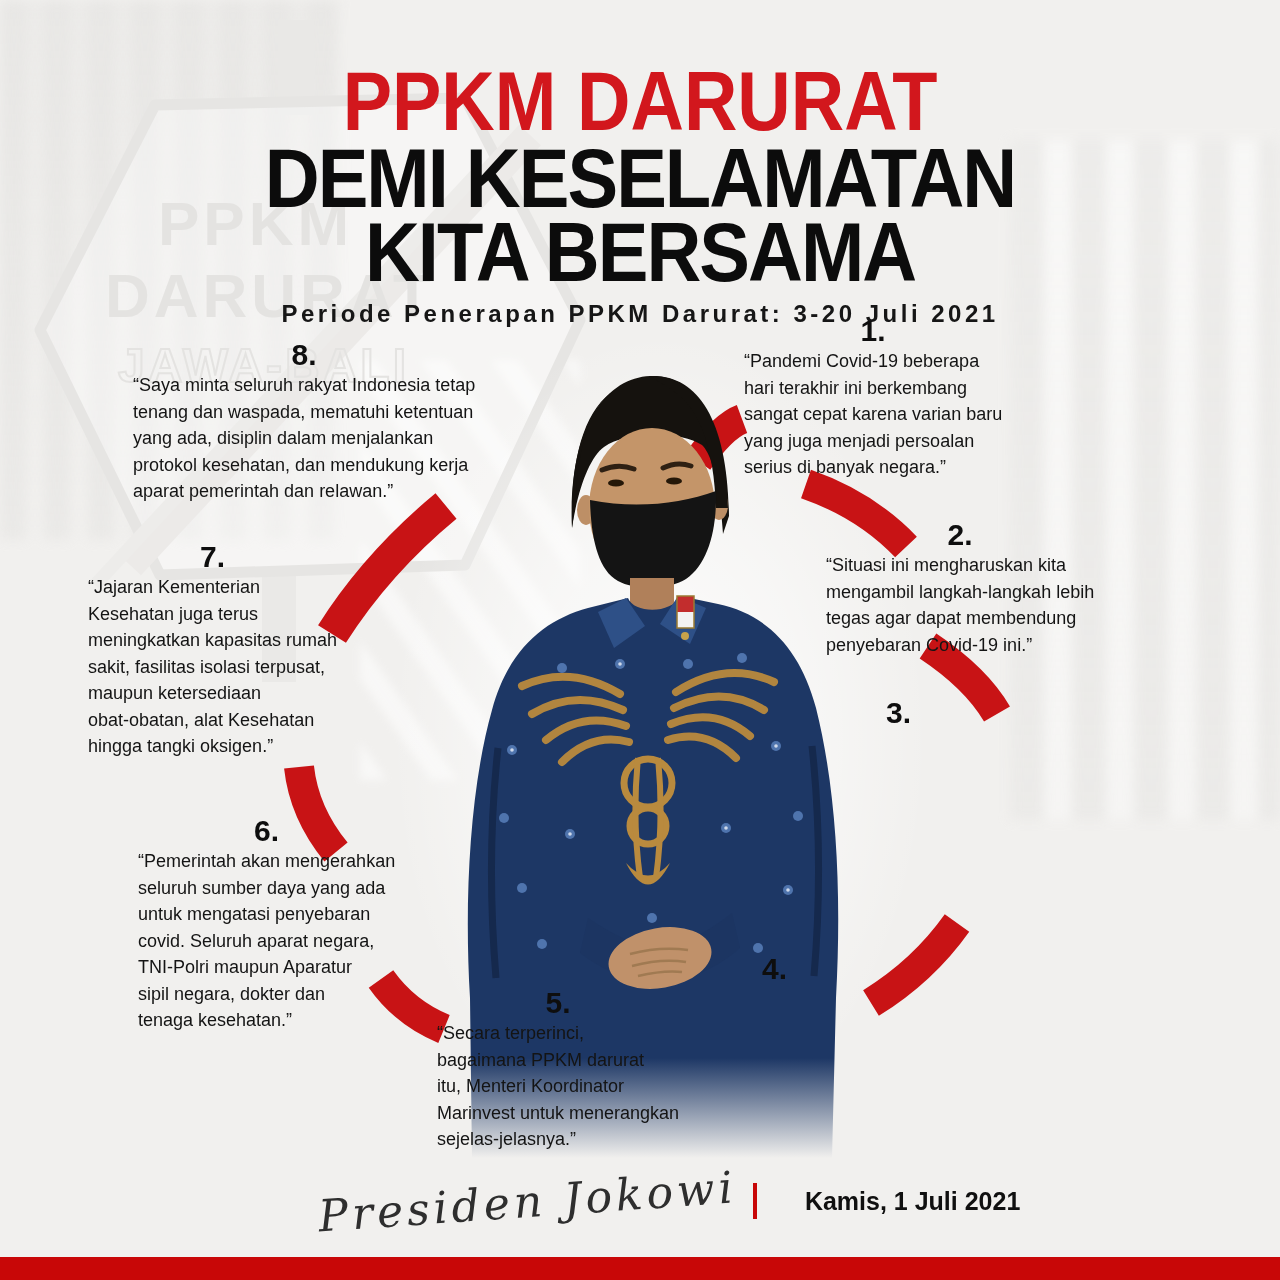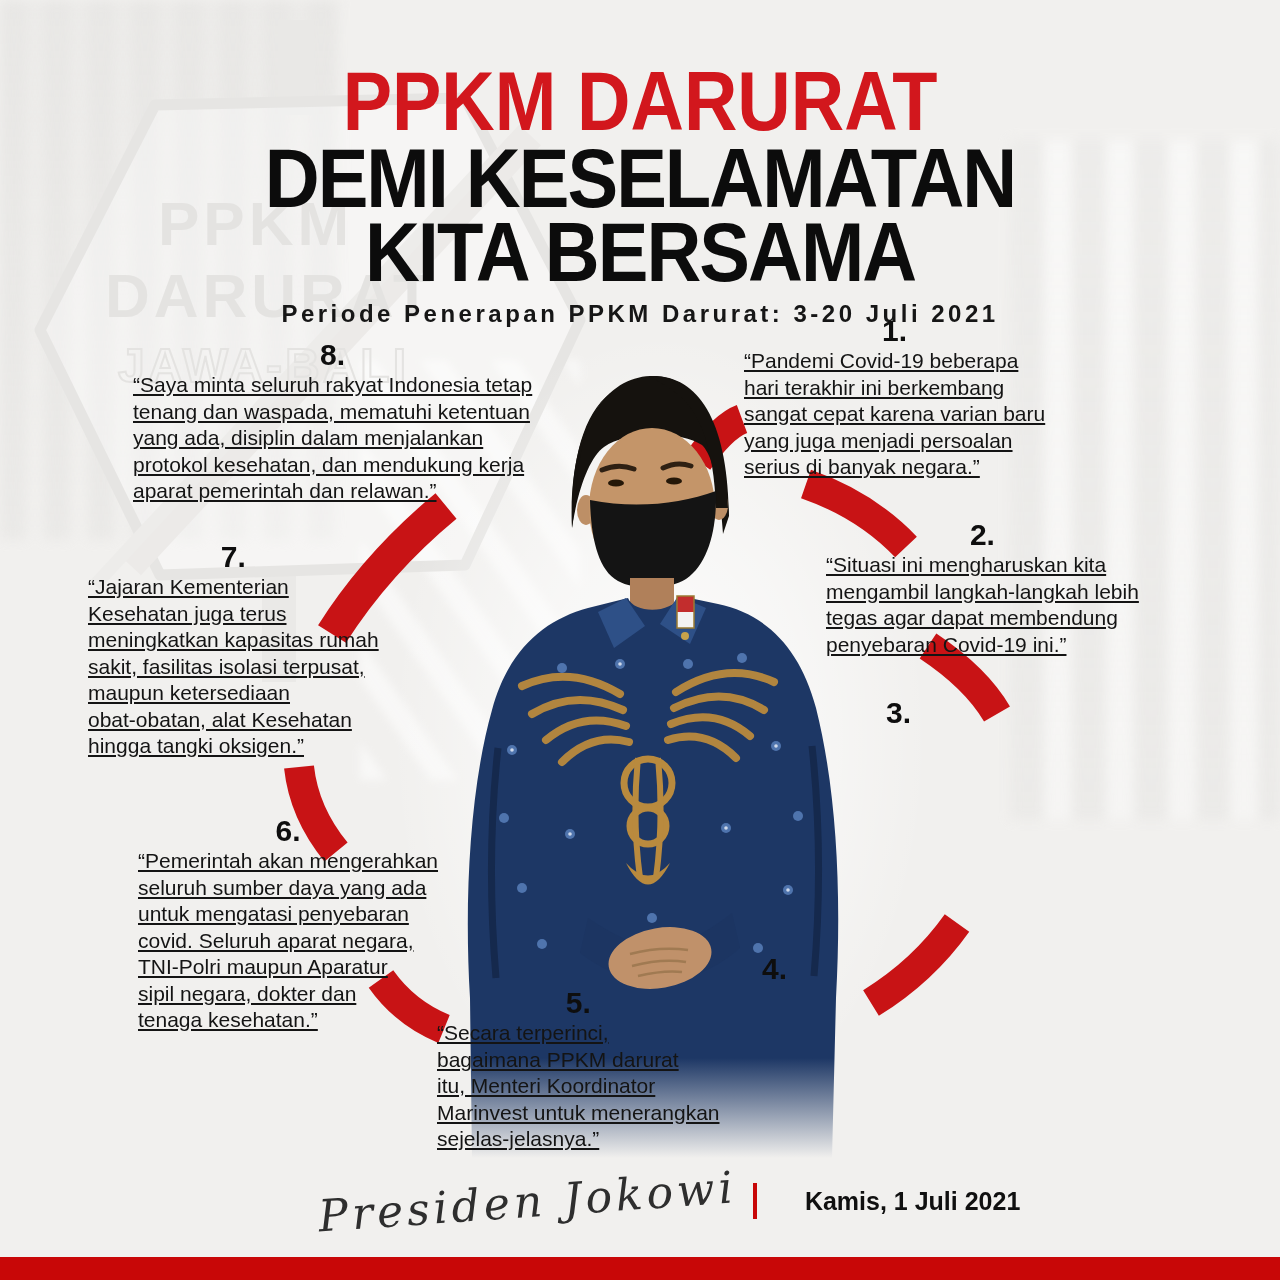--- a/index.html
+++ b/index.html
@@ -57,21 +57,21 @@
     background:radial-gradient(closest-side, rgba(255,255,255,.85) 0%, rgba(255,255,255,.45) 55%, rgba(255,255,255,0) 100%);
   }
   .figure{position:absolute;left:420px;top:358px;z-index:4;}
   
   .arcs{position:absolute;left:0;top:0;z-index:3;}
   .arc{stroke:var(--arc-red);fill:none;stroke-width:30px;}
   .arc.big{stroke-width:33px;}
   
   .quote{position:absolute;z-index:6;display:inline-block;}
   .qnum{font-weight:700;font-size:30px;line-height:34px;text-align:center;color:#0e0e0e;}
-  .qtext{font-size:21px;line-height:26.5px;white-space:pre;color:var(--ink);text-decoration:underline;}
+  .qtext{font-size:18px;line-height:26.5px;white-space:pre;color:var(--ink);}
   .q1{left:744px;top:314px;}
   .q2{left:826px;top:518px;}
   .q3{left:886px;top:696px;}
   .q4{left:762px;top:952px;}
   .q5{left:437px;top:986px;}
   .q6{left:138px;top:814px;}
   .q7{left:88px;top:540px;}
   .q8{left:133px;top:338px;}
   
   .footer{

